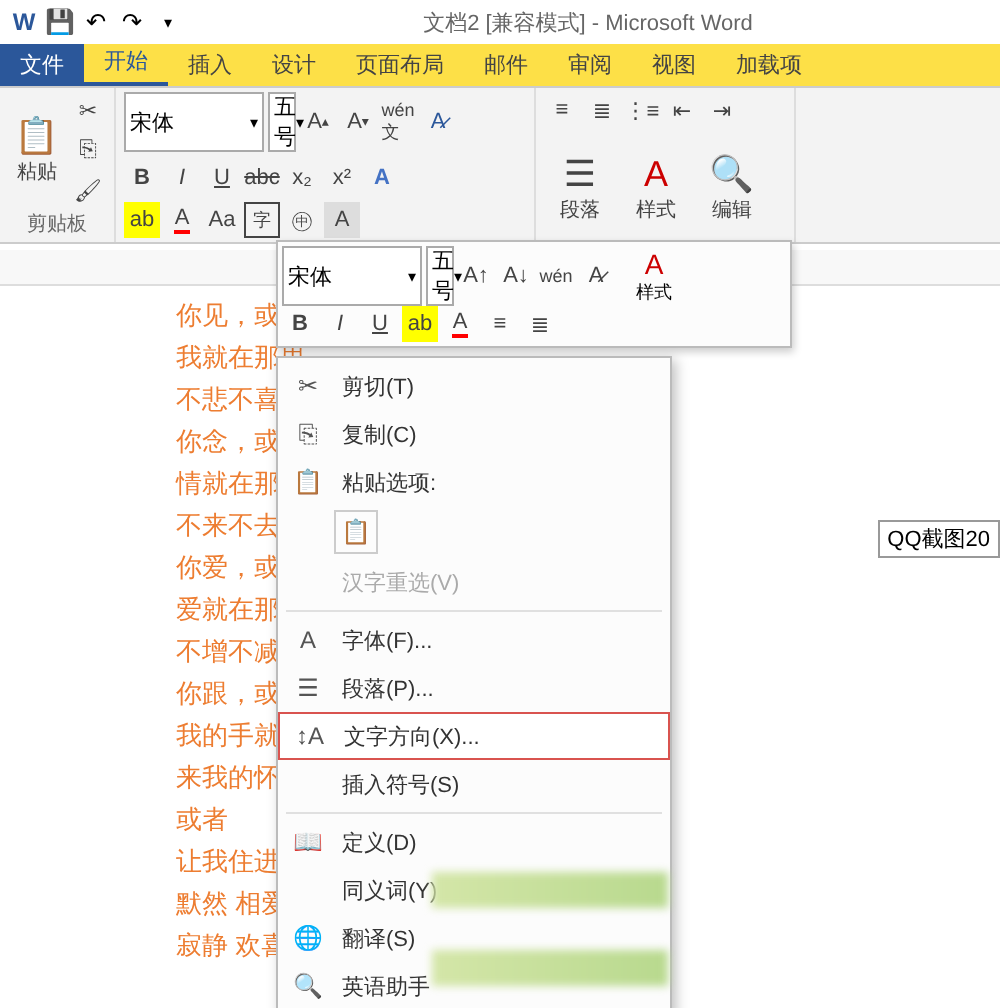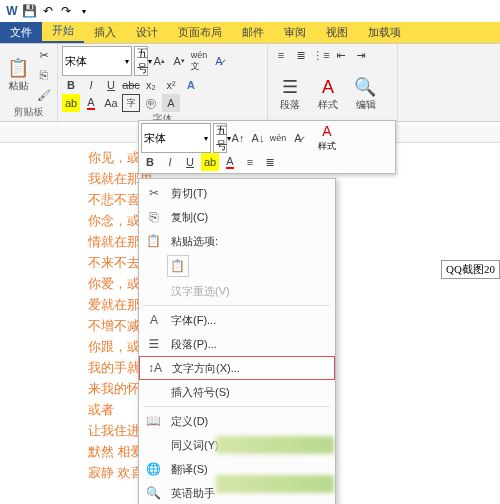--- a/index.html
+++ b/index.html
@@ -29,35 +29,36 @@
 .minitoolbar { position: absolute; top: 120px; left: 138px; width: 258px; height: 54px; background: #fcfcfc; border: 1px solid #bbb; box-shadow: 1px 2px 4px rgba(0,0,0,.2); padding: 2px; }
 .context { position: absolute; top: 178px; left: 138px; width: 198px; background: #fcfcfc; border: 1px solid #bbb; box-shadow: 2px 2px 6px rgba(0,0,0,.25); padding: 2px 0; }
 .citem { display: flex; align-items: center; height: 24px; padding: 0 6px; gap: 8px; font-size: 11px; color: #333; }
 .citem .ci { width: 18px; text-align: center; font-size: 12px; color: #555; }
 .citem.disabled { color: #aaa; }
 .citem.hl { border: 1px solid #d9534f; background: #fff; }
 .citem .arrow { margin-left: auto; color: #888; font-size: 9px; }
 .csep { height: 1px; background: #e0e0e0; margin: 2px 4px; }
 .paste-opt { display: flex; gap: 4px; padding-left: 28px; height: 26px; align-items: center; }
 .paste-opt .po { width: 22px; height: 22px; border: 1px solid #ccc; display: flex; align-items: center; justify-content: center; font-size: 12px; }
-.qqtag { position: absolute; top: 260px; right: 0; border: 1px solid #999; background: #fff; padding: 1px 4px; font-size: 11px; font-family: Liberation Serif, serif; }
+.qqtag { position: absolute; top: 260px; right: 0; border: 1px solid #999; background: #fff; padding: 1px 4px; font-size: 11px; }
 .blur1 { position: absolute; top: 436px; left: 216px; width: 118px; height: 18px; background: linear-gradient(90deg,#d4e6a8,#b8d98e); filter: blur(2px); }
 .blur2 { position: absolute; top: 475px; left: 216px; width: 118px; height: 18px; background: linear-gradient(90deg,#d4e6a8,#b8d98e); filter: blur(2px); }
 </style>
 </head>
 <body>
 
 <div class="titlebar">
   <div class="qat">
     <span class="ic" style="color:#2b579a;font-weight:bold">W</span>
     <span class="ic">💾</span>
     <span class="ic">↶</span>
     <span class="ic">↷</span>
     <span class="ic" style="font-size:8px">▾</span>
   </div>
+  <div class="title">文档2 [兼容模式] - Microsoft Word</div>
 </div>
 
 <div class="tabs">
   <div class="tab-file">文件</div>
   <div class="tab active">开始</div>
   <div class="tab">插入</div>
   <div class="tab">设计</div>
   <div class="tab">页面布局</div>
   <div class="tab">邮件</div>
   <div class="tab">审阅</div>
@@ -116,21 +117,20 @@
     <div class="row">
       <span class="btn" style="background:#ff0">ab</span>
       <span class="btn">
           <span style="border-bottom:2px solid red">A</span>
         </span>
       <span class="btn">Aa</span>
       <span class="btn" style="border:1px solid #444;font-size:9px">字</span>
       <span class="btn">㊥</span>
       <span class="btn" style="background:#ddd">A</span>
     </div>
-    <div class="group-label">字体</div>
   </div>
 
   <div class="group" style="width:130px">
     <div class="row">
       <span class="btn">≡</span>
       <span class="btn">≣</span>
       <span class="btn">⋮≡</span>
       <span class="btn">⇤</span>
       <span class="btn">⇥</span>
     </div>

